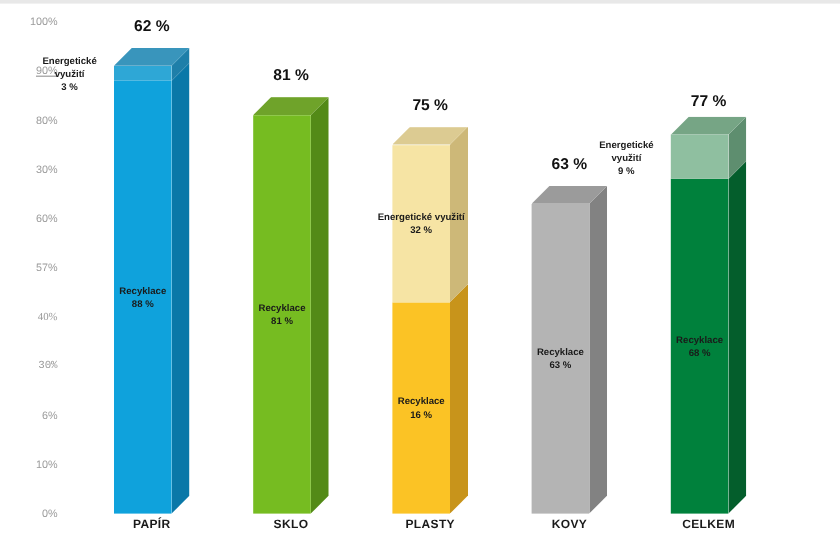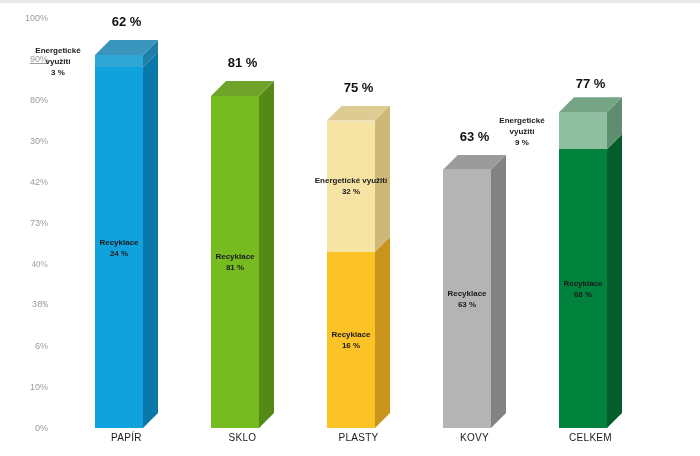--- a/index.html
+++ b/index.html
@@ -57,21 +57,21 @@
   }
   .seg {
     position: absolute;
     left: 0;
     width: 100%;
   }
   .cat-label {
     position: absolute;
     text-align: center;
     font-size: 10px;
-    font-weight: normal;
+    font-weight: bold;
     color: #1a1a1a;
     letter-spacing: 0.3px;
     white-space: nowrap;
   }
   .total-label {
     position: absolute;
     text-align: center;
     font-size: 13px;
     font-weight: bold;
     color: #121212;
@@ -95,32 +95,32 @@
   <div class="top-strip"></div>
 
   <div class="plot-area">
 
     <div class="y-axis-wrap" id="y-axis">
         <div class="y-tick" style="top: 428px;">0%</div>
         <div class="y-tick" style="top: 387px;">10%</div>
         <div class="y-tick" style="top: 346px;">6%</div>
         <div class="y-tick" style="top: 305px; font-family: Liberation Mono, monospace;">30%</div>
         <div class="y-tick" style="top: 264px; font-family: Liberation Serif, serif;">40%</div>
-        <div class="y-tick" style="top: 223px;">73%</div>
-        <div class="y-tick" style="top: 182px;">42%</div>
+        <div class="y-tick" style="top: 223px;">57%</div>
+        <div class="y-tick" style="top: 182px;">60%</div>
         <div class="y-tick" style="top: 141px;">30%</div>
         <div class="y-tick" style="top: 100px;">80%</div>
         <div class="y-tick" style="top: 59px; text-decoration: underline;">90%</div>
         <div class="y-tick" style="top: 18px;">100%</div>
       </div>
 
     <div id="bars-layer">
         <div class="seg" style="left: 95px; top: 67.2px; width: 48px; height: 360.8px; background: rgb(15, 162, 220); position: absolute;"></div>
         <div style="position: absolute; left: 143px; top: 52.2px; width: 15px; height: 375.8px; background: rgb(10, 120, 168); clip-path: polygon(0px 15px, 100% 0px, 100% calc(100% - 15px), 0px 100%);"></div>
-        <div class="seg-label" style="left: 95px; width: 48px; top: 236.6px;"><span>Recyklace</span><br><span>24 %</span></div>
+        <div class="seg-label" style="left: 95px; width: 48px; top: 236.6px;"><span>Recyklace</span><br><span>88 %</span></div>
         <div class="seg" style="left: 95px; top: 54.9px; width: 48px; height: 12.3px; background: rgb(46, 167, 214); position: absolute;"></div>
         <div style="position: absolute; left: 143px; top: 39.9px; width: 15px; height: 27.3px; background: rgb(30, 127, 169); clip-path: polygon(0px 15px, 100% 0px, 100% calc(100% - 15px), 0px 100%);"></div>
         <div class="seg-label" style="left: 23px; width: 70px; top: 45.05px; line-height: 11px;"><span>Energetické<br>využití</span><br><span>3 %</span></div>
         <div style="position: absolute; left: 95px; top: 39.9px; width: 63px; height: 15px; background: rgb(57, 149, 188); clip-path: polygon(0px 100%, 15px 0px, 100% 0px, calc(100% - 15px) 100%);"></div>
         <div class="total-label" style="left: 79px; width: 95px; top: 13.9px;">62 %</div>
         <div class="seg" style="left: 211px; top: 95.9px; width: 48px; height: 332.1px; background: rgb(118, 188, 33); position: absolute;"></div>
         <div style="position: absolute; left: 259px; top: 80.9px; width: 15px; height: 347.1px; background: rgb(83, 138, 23); clip-path: polygon(0px 15px, 100% 0px, 100% calc(100% - 15px), 0px 100%);"></div>
         <div class="seg-label" style="left: 211px; width: 48px; top: 250.95px;"><span>Recyklace</span><br><span>81 %</span></div>
         <div style="position: absolute; left: 211px; top: 80.9px; width: 63px; height: 15px; background: rgb(111, 163, 42); clip-path: polygon(0px 100%, 15px 0px, 100% 0px, calc(100% - 15px) 100%);"></div>
         <div class="total-label" style="left: 195px; width: 95px; top: 54.9px;">81 %</div>

